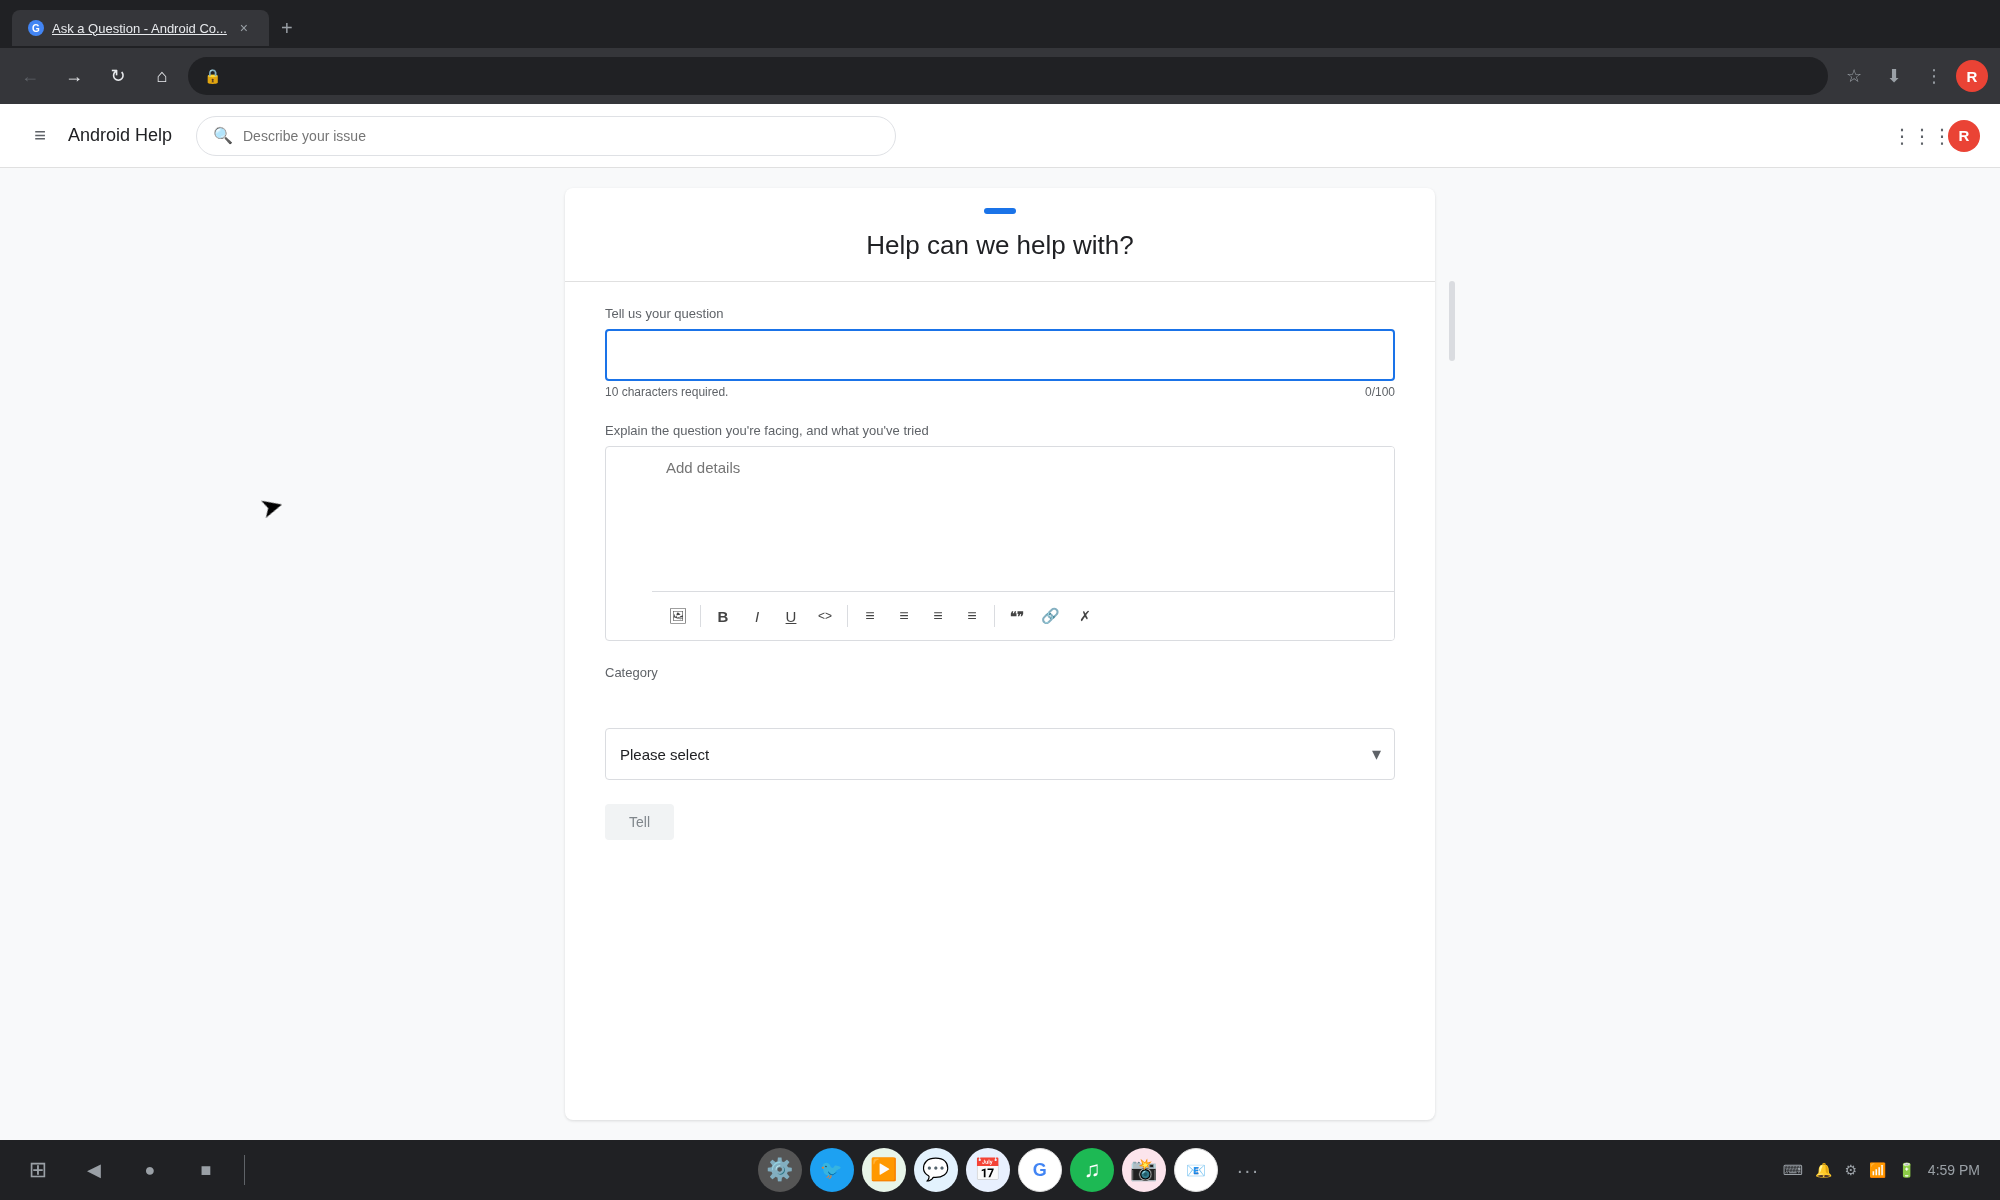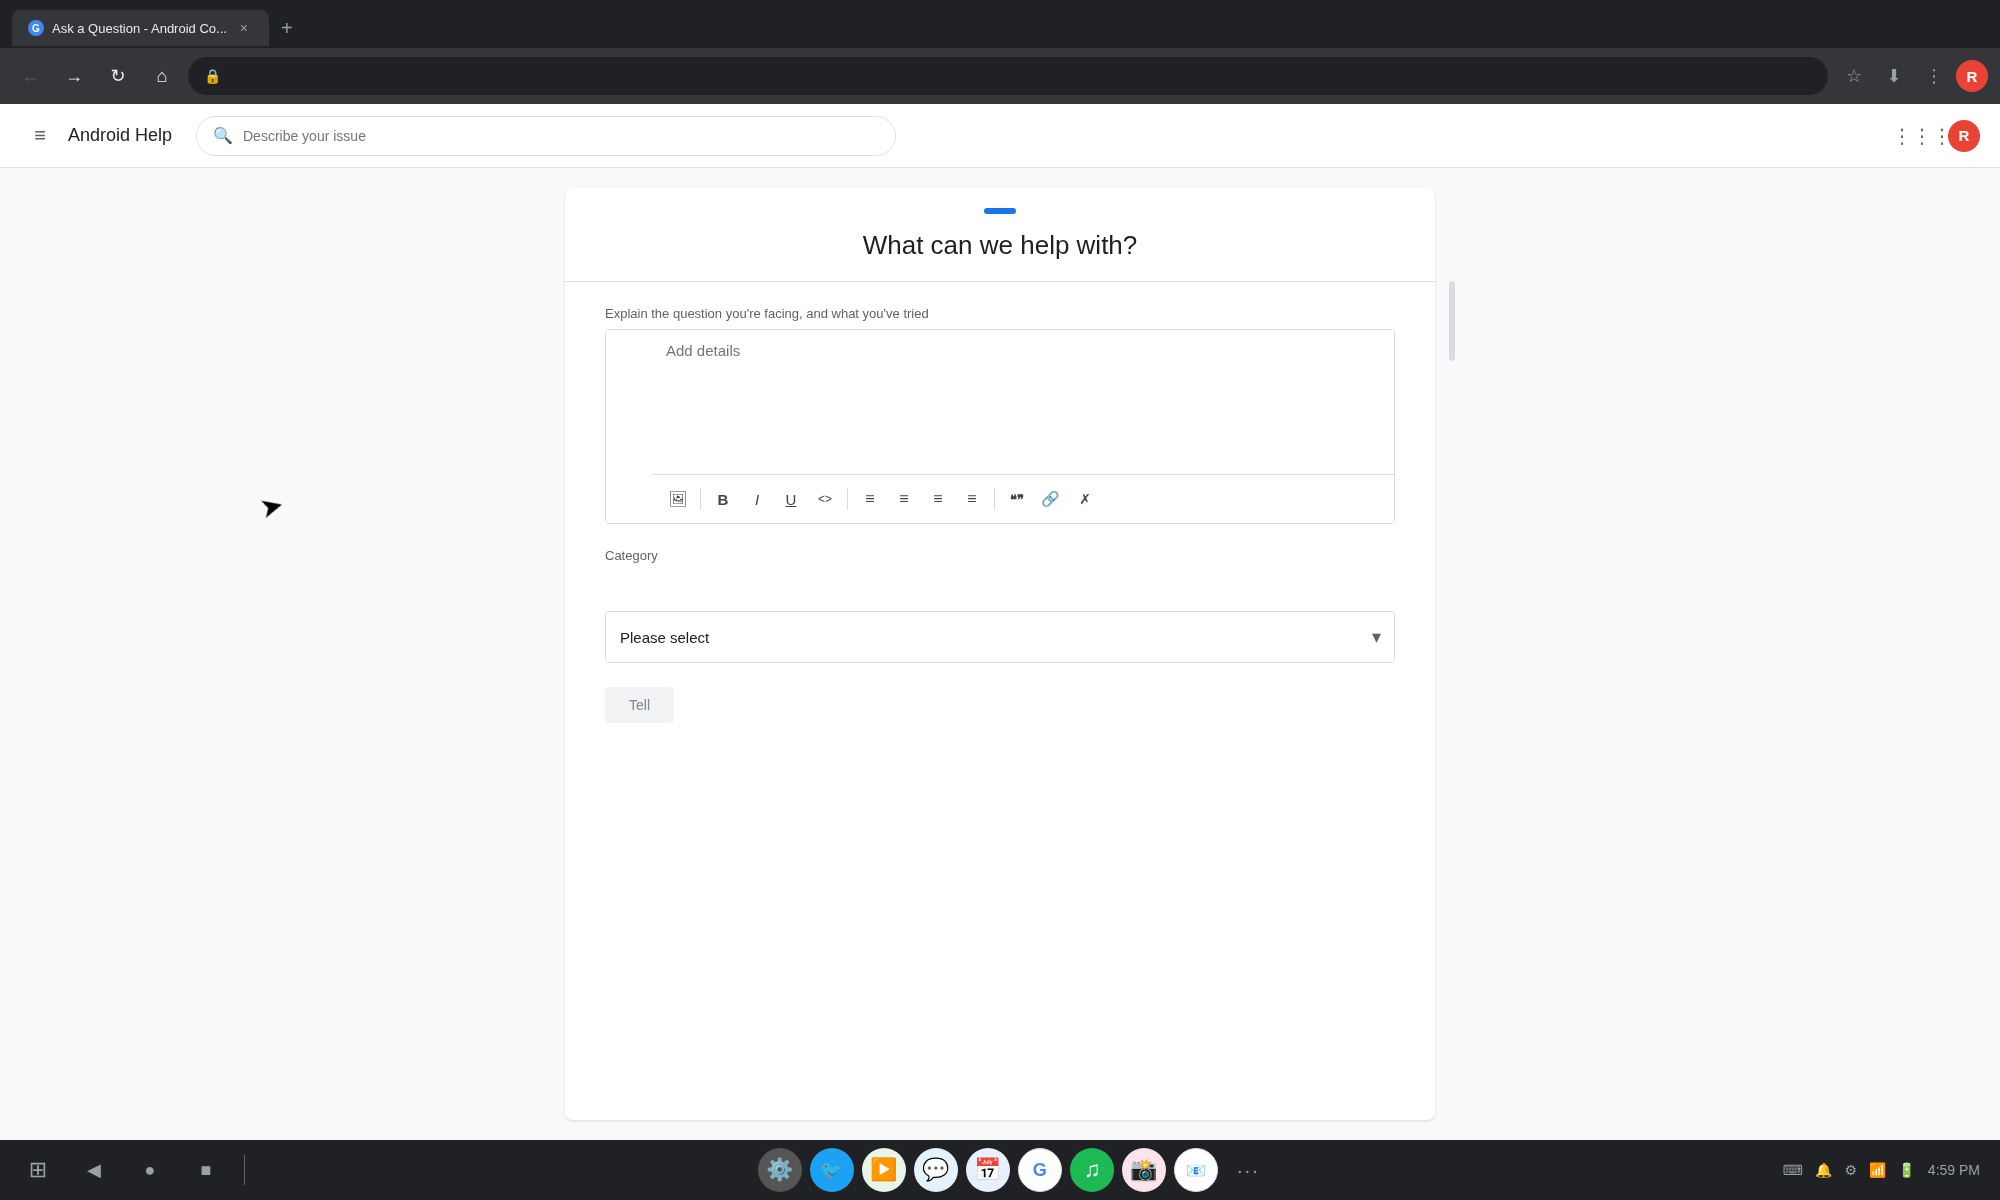--- a/index.html
+++ b/index.html
@@ -29,20 +29,21 @@
       font-size: 10px; color: white; font-weight: bold;
     }
     .tab-title {
       font-size: 13px;
       color: #e8eaed;
       flex: 1;
       white-space: nowrap;
       overflow: hidden;
       text-overflow: ellipsis;
       max-width: 180px;
+      text-decoration: underline;
     }
     .tab-close {
       color: #9aa0a6;
       font-size: 14px;
       cursor: pointer;
       width: 18px; height: 18px;
       display: flex; align-items: center; justify-content: center;
       border-radius: 50%;
     }
     .new-tab-btn {
@@ -447,25 +448,33 @@
 
   <div class="content-panel">
     
     <div class="scrollbar-hint" style="position:absolute; right:-20px; top:10%; height:80px; width:6px; background:#dadce0; border-radius:3px;"></div>
 
     <div class="panel-header">
 
       <div style="display:flex; justify-content:center; margin-bottom:16px;">
         <div style="width:32px; height:6px; background:#1a73e8; border-radius:3px;"></div>
       </div>
-      <h1 class="panel-title">What can we help with?</h1>
+      <h1 class="panel-title">Help can we help with?</h1>
     </div>
     <div class="divider"></div>
 
     
+    <div class="form-group">
+      <label class="form-label">Tell us your question</label>
+      <input type="text" class="question-input" placeholder="" style="">
+      <div class="input-meta">
+        <span class="input-hint">10 characters required.</span>
+        <span class="char-count">0/100</span>
+      </div>
+    </div>
 
     
     <div class="form-group">
       <label class="form-label">Explain the question you're facing, and what you've tried</label>
       <div class="details-editor">
         <textarea class="details-textarea" placeholder="Add details" style=""></textarea>
         <div class="editor-toolbar">
           <button class="toolbar-btn" title="Insert image">🖼</button>
           <div class="toolbar-separator"></div>
           <button class="toolbar-btn toolbar-bold">B</button>

